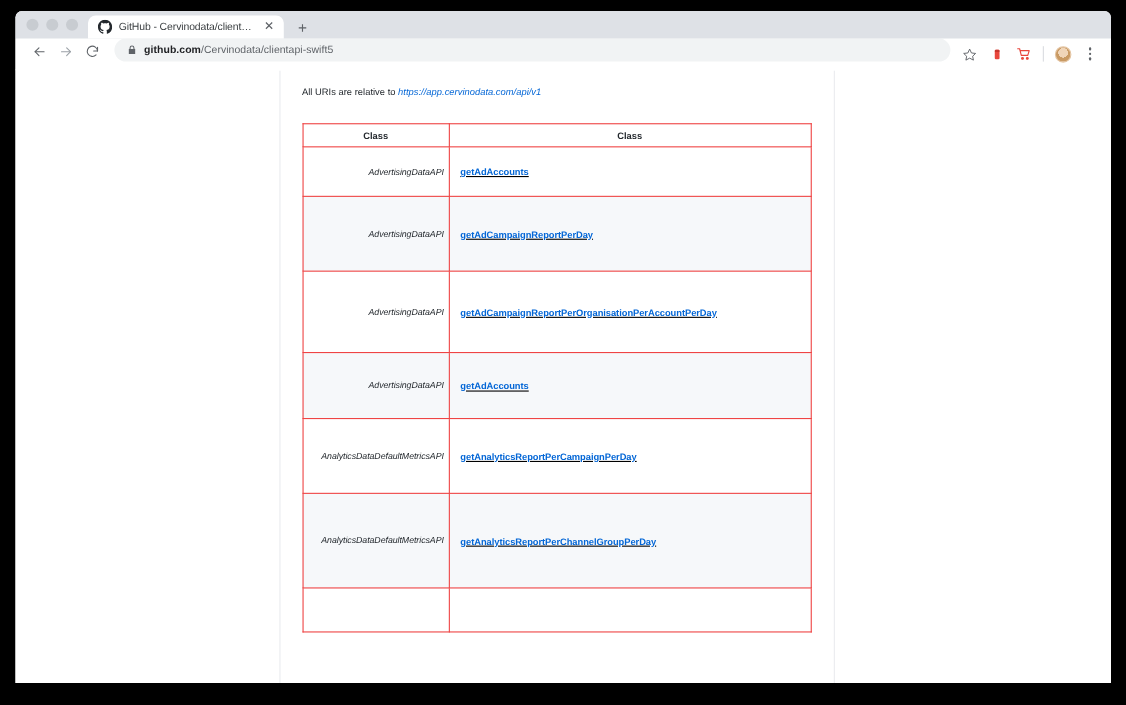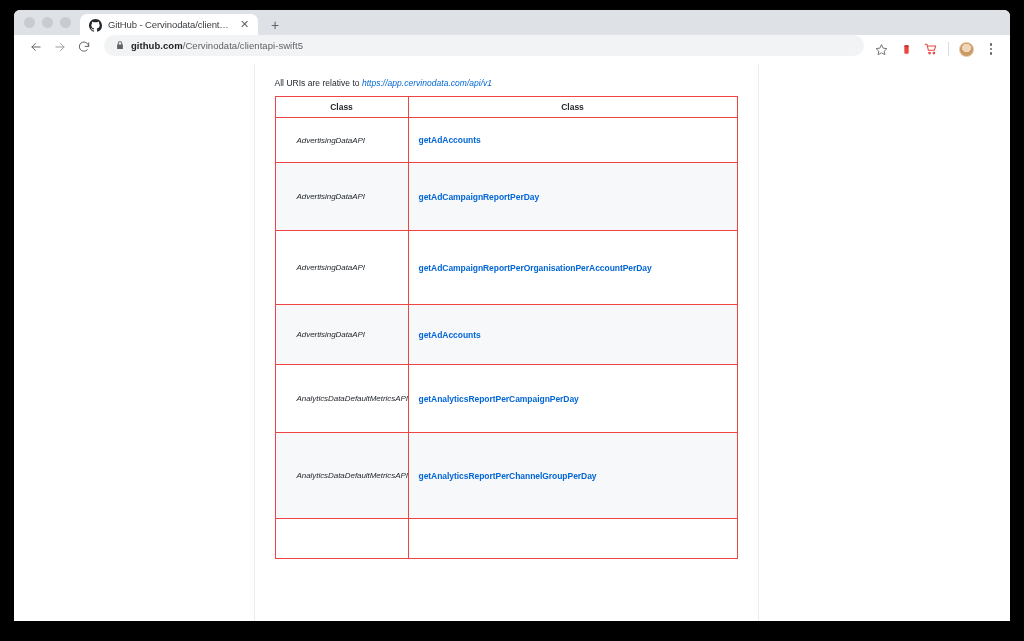--- a/index.html
+++ b/index.html
@@ -159,21 +159,21 @@
     font-weight: 700;
     color: #24292e;
     letter-spacing: -0.15px;
     padding-bottom: 6px;
     border-bottom: 1px solid #eaecef;
     margin-bottom: 11px;
   }
   .uri-note {
     font-size: 8.5px;
     color: #24292e;
-    margin-bottom: 8px;
+    margin-bottom: 24px;
     letter-spacing: 0.02px;
   }
   .uri-note a {
     color: #0366d6;
     font-style: italic;
     text-decoration: none;
   }
 
   
   table.endpoints {
@@ -194,27 +194,28 @@
     font-size: 8.5px;
     padding: 5px 8px;
     background: #ffffff;
   }
   table.endpoints col.c-class { width: 131px; }
   table.endpoints col.c-method { width: 324px; }
 
   table.endpoints td.cls {
     font-style: italic;
     color: #24292e;
-    padding: 6px 21px;
-    text-align: left;
+    padding: 6px 4px;
+    text-align: right;
     letter-spacing: -0.05px;
     font-size: 8px;
   }
   table.endpoints td.mth {
     padding: 6px 10px;
+    text-decoration: underline;
   }
   table.endpoints td.mth a {
     color: #0366d6;
     font-weight: 700;
     text-decoration: none;
     letter-spacing: -0.05px;
     font-size: 8.5px;
   }
   table.endpoints tbody tr:nth-child(even) { background: #f6f8fa; }
   table.endpoints tbody tr:nth-child(odd)  { background: #ffffff; }

